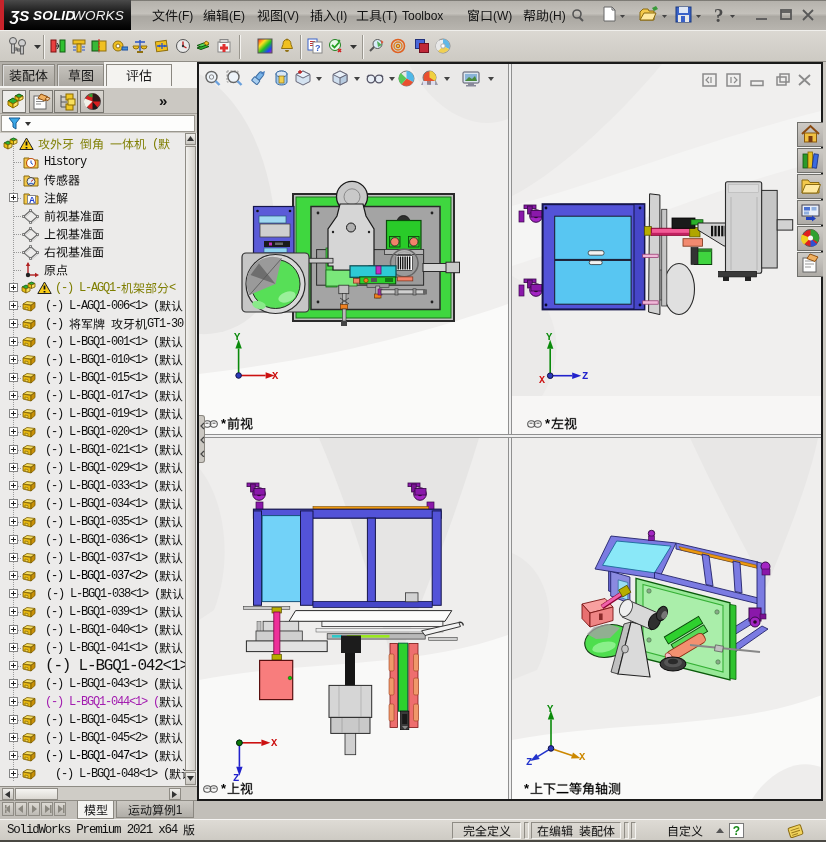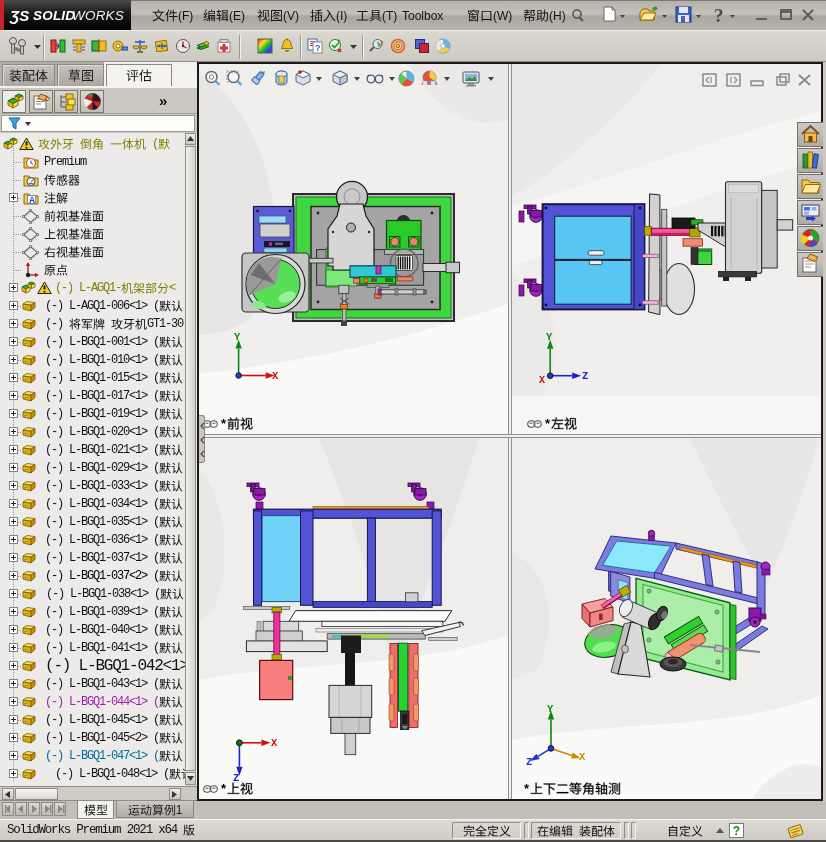--- a/index.html
+++ b/index.html
@@ -353,21 +353,21 @@
         <use href="#g673A" transform="translate(8000,880)"></use>
       </svg><span class="mono" style="font-size:12px;color:#7e7e00"> (</span><svg class="ck" style="width:12.0px;height:12.0px;flex:none;" viewBox="0 0 1000 1000" fill="#7e7e00">
         <use href="#g9ED8" transform="translate(0,880)"></use>
       </svg></div>
     <div class="a" style="left:14px;top:29px;width:7px;height:1px;border-top:1px dotted #9a9a9a"></div>
     <svg class="a" style="left:23px;top:22px" width="16" height="15" viewBox="0 0 16 15">
 <path d="M1 3 h5 l1.5 2 H15 V13 H1 Z" fill="#f4c94c" stroke="#8a6a10"></path>
 <circle cx="8" cy="8" r="4.5" fill="#fff" stroke="#c05010" stroke-width="1.2"></circle>
 <path d="M8 5.5 V8 l2 1.5" stroke="#2050c0" fill="none"></path>
     </svg>
-    <div class="row" style="left:44px;top:22px;height:14px"><span class="mono" style="font-size:12px;color:#111">Premium</span></div>
+    <div class="row" style="left:44px;top:22px;height:14px"><span class="mono" style="font-size:12px;color:#111">History</span></div>
     <div class="a" style="left:14px;top:47px;width:7px;height:1px;border-top:1px dotted #9a9a9a"></div>
     <svg class="a" style="left:23px;top:40px" width="16" height="15" viewBox="0 0 16 15">
 <path d="M1 3 h5 l1.5 2 H15 V13 H1 Z" fill="#f4c94c" stroke="#8a6a10"></path>
 <circle cx="8" cy="8.5" r="4" fill="#e8f0f8" stroke="#444"></circle>
 <path d="M8 8.5 L10.5 6.5" stroke="#c02020"></path>
       <path d="M5 11.5 a4.2 4.2 0 0 1 6 0" fill="none" stroke="#2050c0"></path>
     </svg>
     <div class="row" style="left:44px;top:40px;height:14px"><svg class="ck" style="width:36.0px;height:12.0px;flex:none;" viewBox="0 0 3000 1000" fill="#111">
         <use href="#g4F20" transform="translate(0,880)"></use>
         <use href="#g611F" transform="translate(1000,880)"></use>
@@ -843,21 +843,21 @@
     <div class="a" style="left:9px;top:618px;width:9px;height:9px;background:#fff;border:1px solid #848484"></div>
 <svg class="a" style="left:9px;top:618px" width="9" height="9" viewBox="0 0 9 9">
       <path d="M2 4.5 h5 M4.5 2 v5" stroke="#222"></path>
     </svg>
     <svg class="a" style="left:21px;top:615px" width="16" height="16" viewBox="0 0 16 16">
 <path d="M2 6 l4 -2.5 8 1 -4 2.5 z" fill="#f8e060" stroke="#7a5c00" stroke-width="0.8"></path>
 <path d="M2 6 v5 l8 2 v-5.5 z" fill="#e8b810" stroke="#7a5c00" stroke-width="0.8"></path>
 <path d="M14 4.5 v5 l-4 3.5 v-5.5 z" fill="#c89008" stroke="#7a5c00" stroke-width="0.8"></path>
 <path d="M4 9 l3 0.7 v2 l-3 -0.7 z" fill="#f8e060" stroke="#7a5c00" stroke-width="0.6"></path>
     </svg>
-    <div class="row" style="left:45px;top:616px;height:14px"><span class="mono" style="font-size:12px;color:#0369a1">(-) L-BGQ1-047&lt;1&gt; (</span><svg class="ck" style="width:24.0px;height:12.0px;flex:none;" viewBox="0 0 2000 1000" fill="#111">
+    <div class="row" style="left:45px;top:616px;height:14px"><span class="mono" style="font-size:12px;color:#000000">(-) L-BGQ1-047&lt;1&gt; (</span><svg class="ck" style="width:24.0px;height:12.0px;flex:none;" viewBox="0 0 2000 1000" fill="#111">
         <use href="#g9ED8" transform="translate(0,880)"></use>
         <use href="#g8BA4" transform="translate(1000,880)"></use>
       </svg></div>
     <div class="a" style="left:14px;top:641px;width:7px;height:1px;border-top:1px dotted #9a9a9a"></div>
     <div class="a" style="left:9px;top:636px;width:9px;height:9px;background:#fff;border:1px solid #848484"></div>
 <svg class="a" style="left:9px;top:636px" width="9" height="9" viewBox="0 0 9 9">
       <path d="M2 4.5 h5 M4.5 2 v5" stroke="#222"></path>
     </svg>
     <svg class="a" style="left:21px;top:633px" width="16" height="16" viewBox="0 0 16 16">
 <path d="M2 6 l4 -2.5 8 1 -4 2.5 z" fill="#f8e060" stroke="#7a5c00" stroke-width="0.8"></path>

